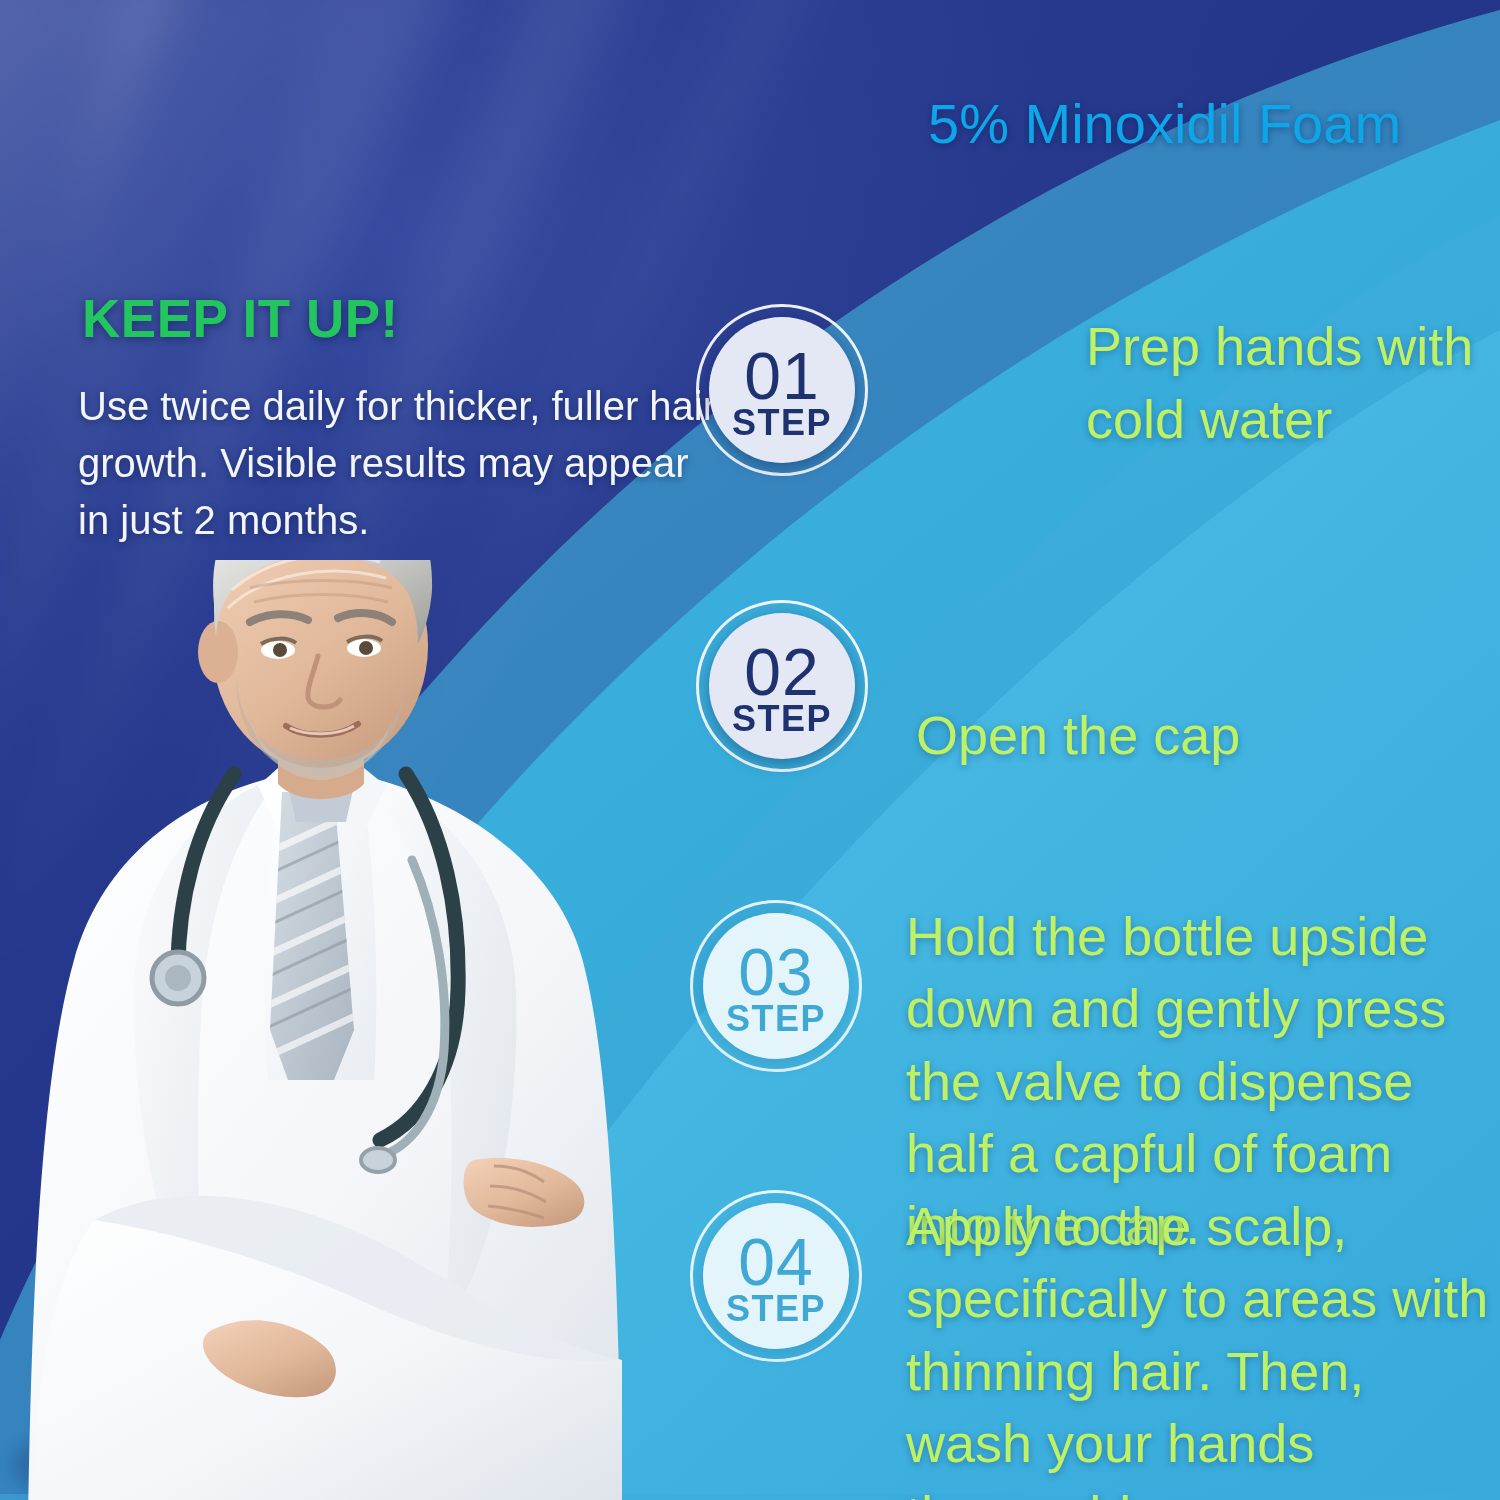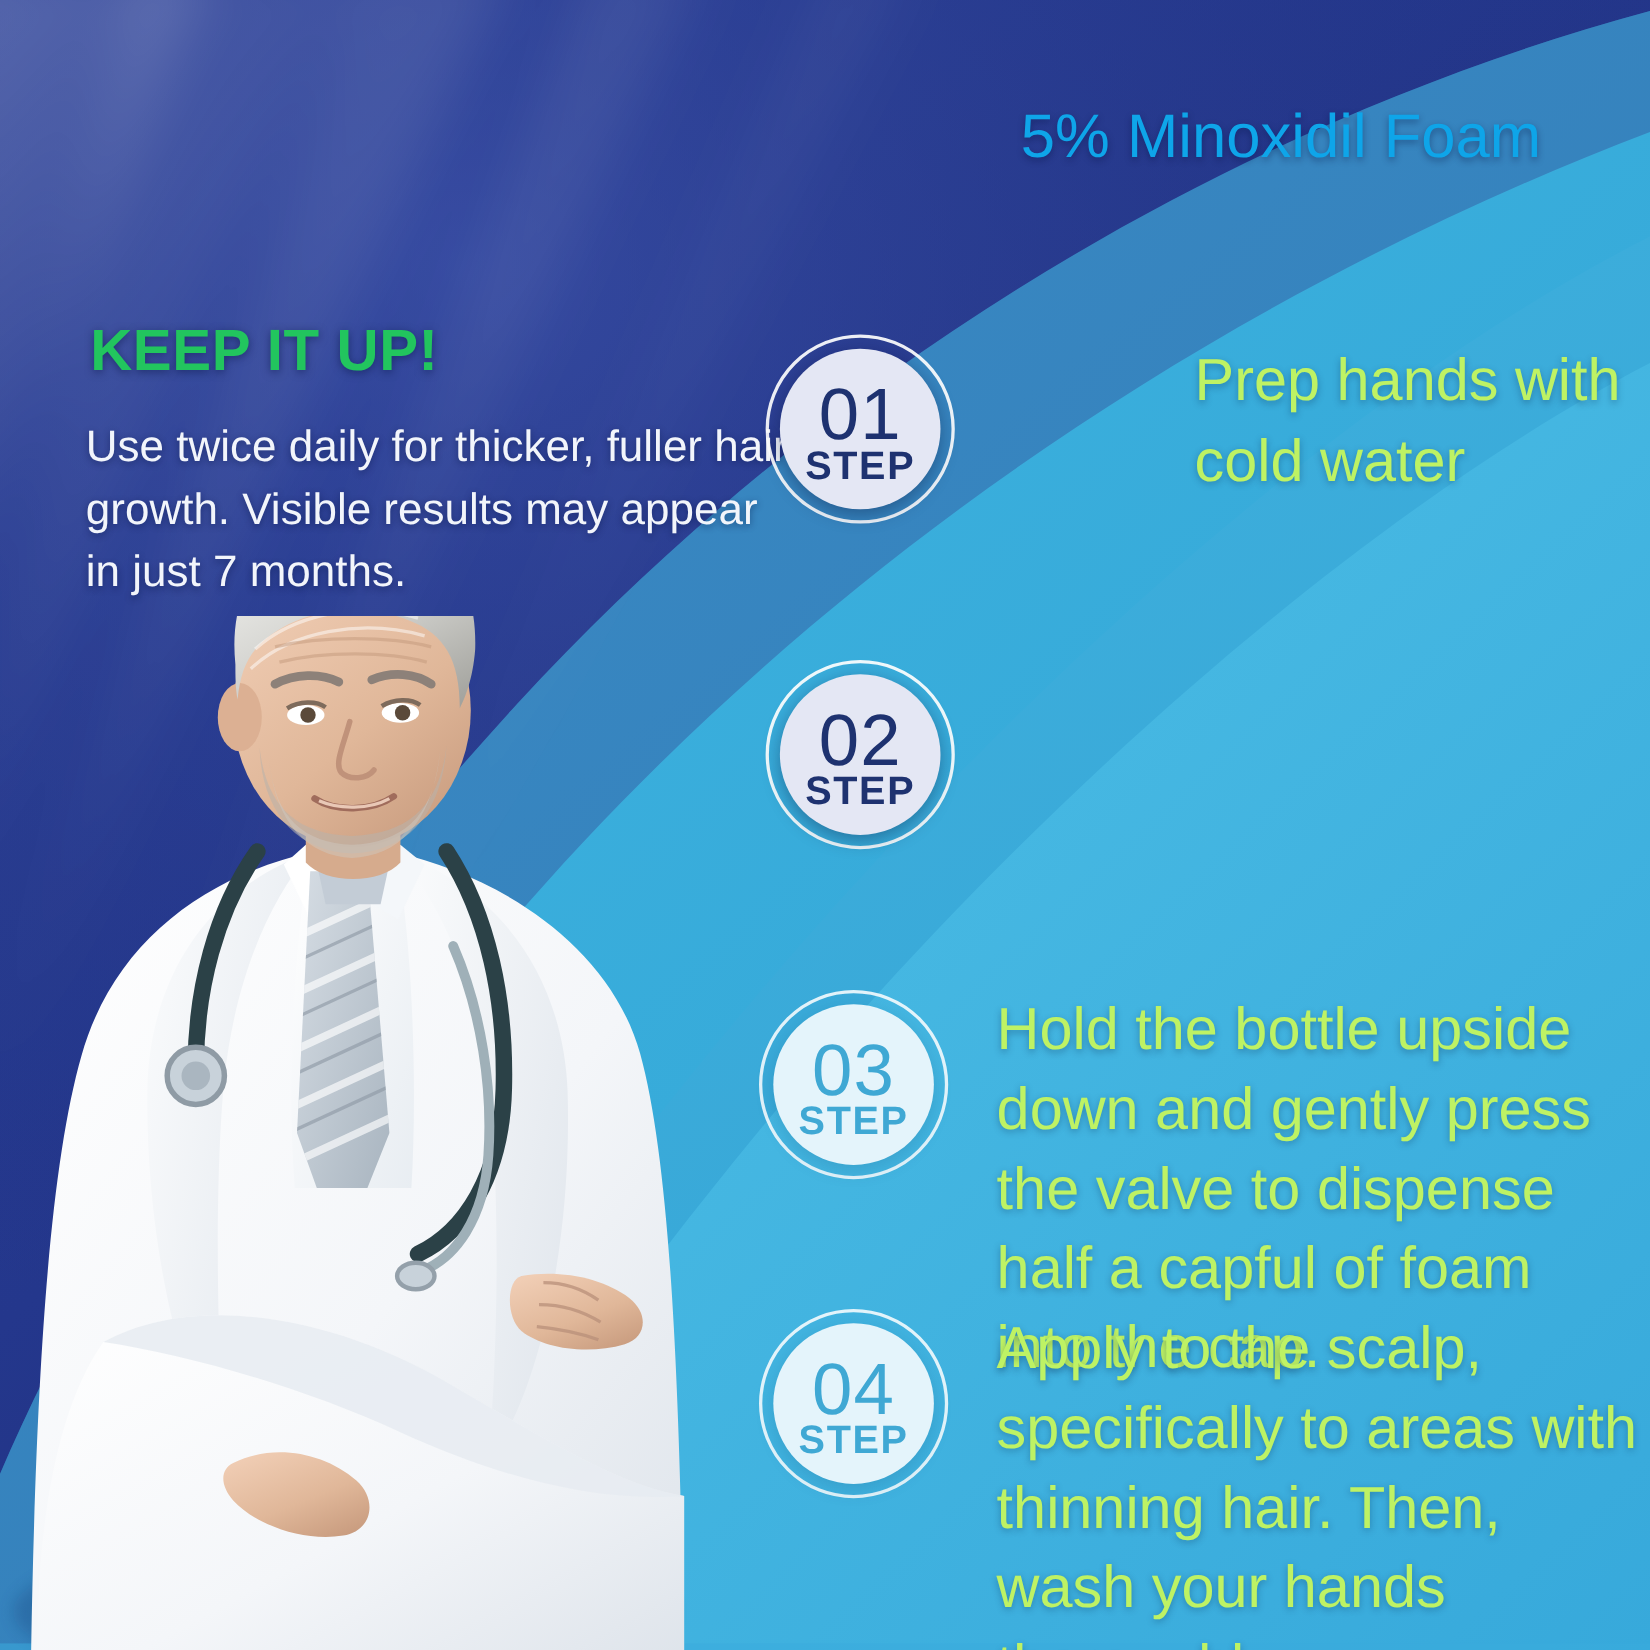--- a/index.html
+++ b/index.html
@@ -297,39 +297,40 @@
 
     <path d="M304,166 C322,178 356,178 376,164" stroke="#a06c5c" stroke-width="6" fill="none" stroke-linecap="round"></path>
     <path d="M308,168 C326,176 354,176 372,166" stroke="#e9c8b6" stroke-width="3" fill="none"></path>
   </svg>
 
   <div class="header">
     <div class="subtitle">5% Minoxidil Foam</div>
   </div>
 
   <div class="keep-head">KEEP IT UP!</div>
-  <div class="keep-body">Use twice daily for thicker, fuller hair growth. Visible results may appear in just 7 months.</div>
+  <div class="keep-body">Use twice daily for thicker, fuller hair growth. Visible results may appear in just 2 months.</div>
 
   <div class="step" style="left:696px;top:304px;width:780px;justify-content:space-between;">
     <div class="badge dark">
       <div class="ring"></div>
       <div class="disc"></div>
       <div class="num">01</div>
       <div class="stp">STEP</div>
     </div>
     <div class="step-text" style="width:390px;margin-left:56px;">Prep hands with cold water</div>
   </div>
 
   <div class="step" style="left:696px;top:600px;width:780px;align-items:flex-end;">
     <div class="badge dark">
       <div class="ring"></div>
       <div class="disc"></div>
       <div class="num">02</div>
       <div class="stp">STEP</div>
     </div>
+    <div class="step-text" style="width:430px;margin-left:48px;padding-top:42px;">Open the cap</div>
   </div>
 
   <div class="step" style="left:690px;top:900px;width:800px;">
     <div class="badge light">
       <div class="ring"></div>
       <div class="disc"></div>
       <div class="num">03</div>
       <div class="stp">STEP</div>
     </div>
     <div class="step-text tight" style="width:590px;margin-left:44px;padding-top:0;">Hold the bottle upside down and gently press the valve to dispense half a capful of foam into the cap.</div>

